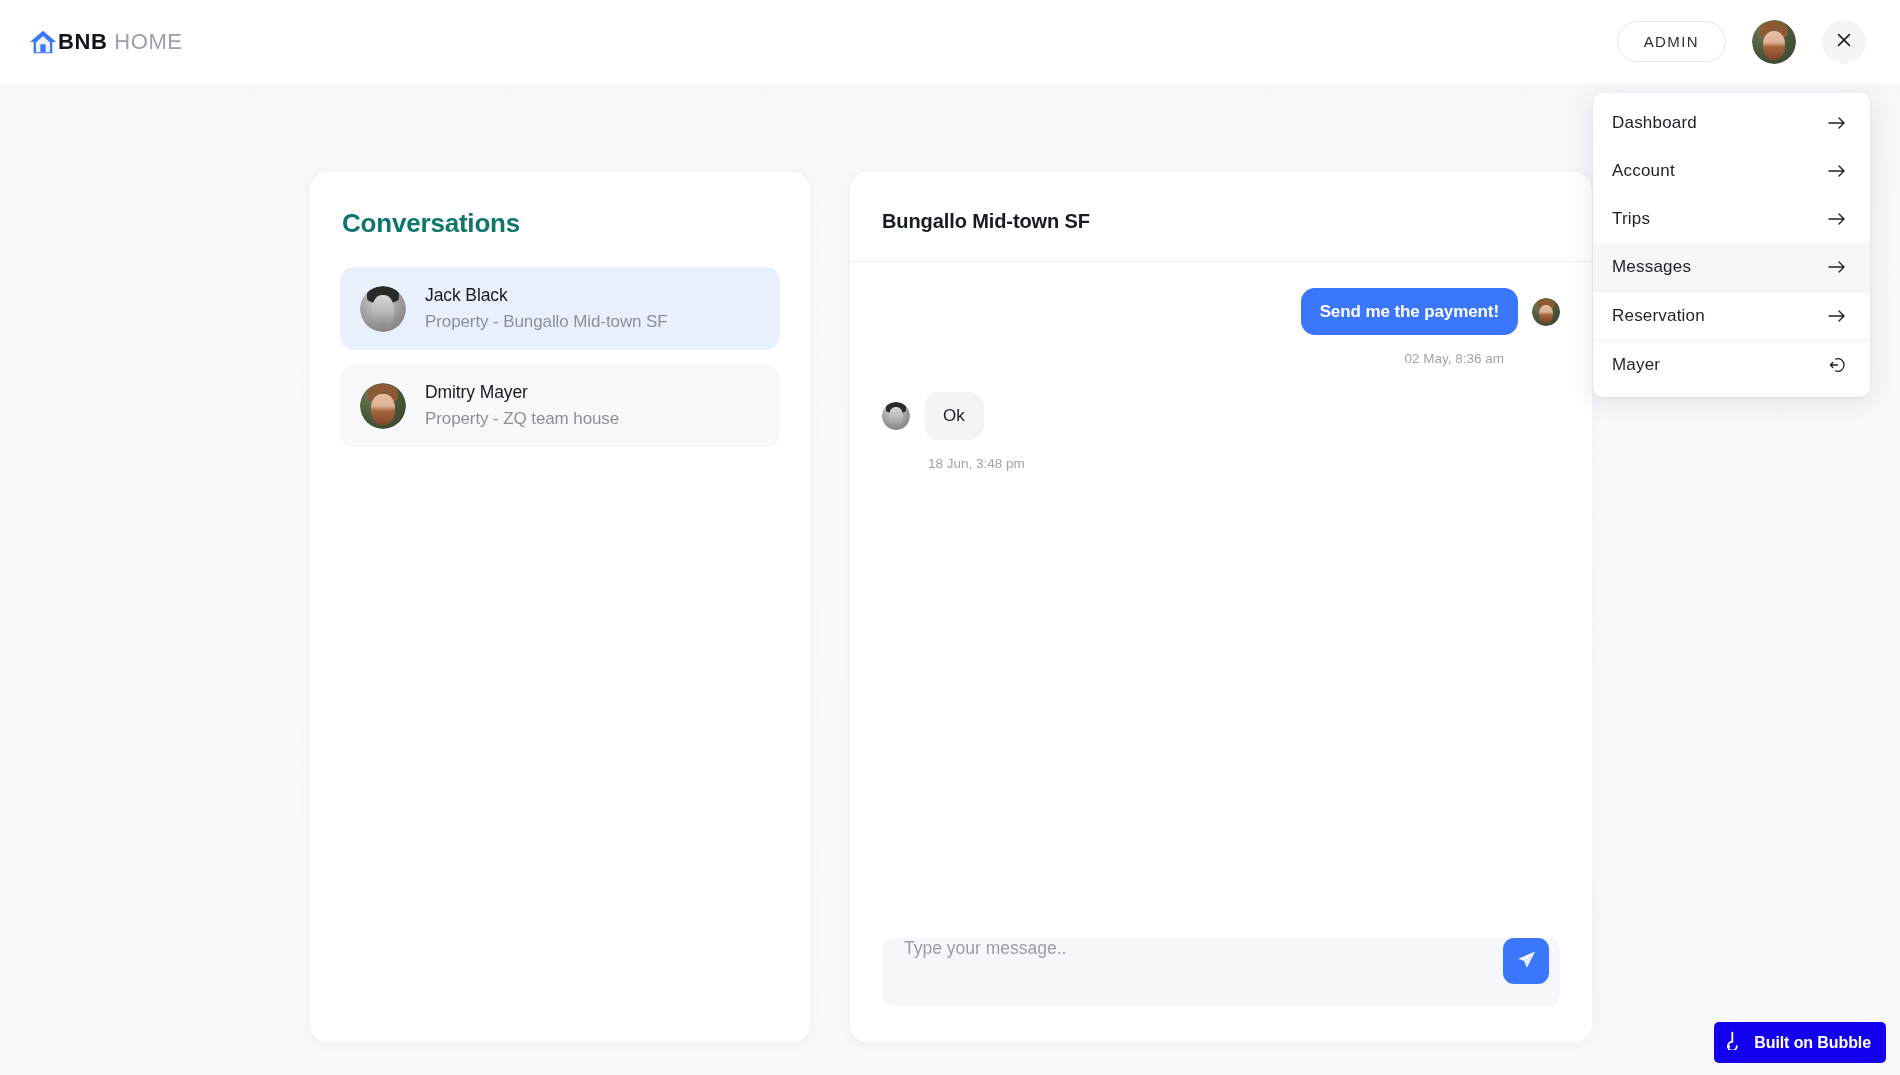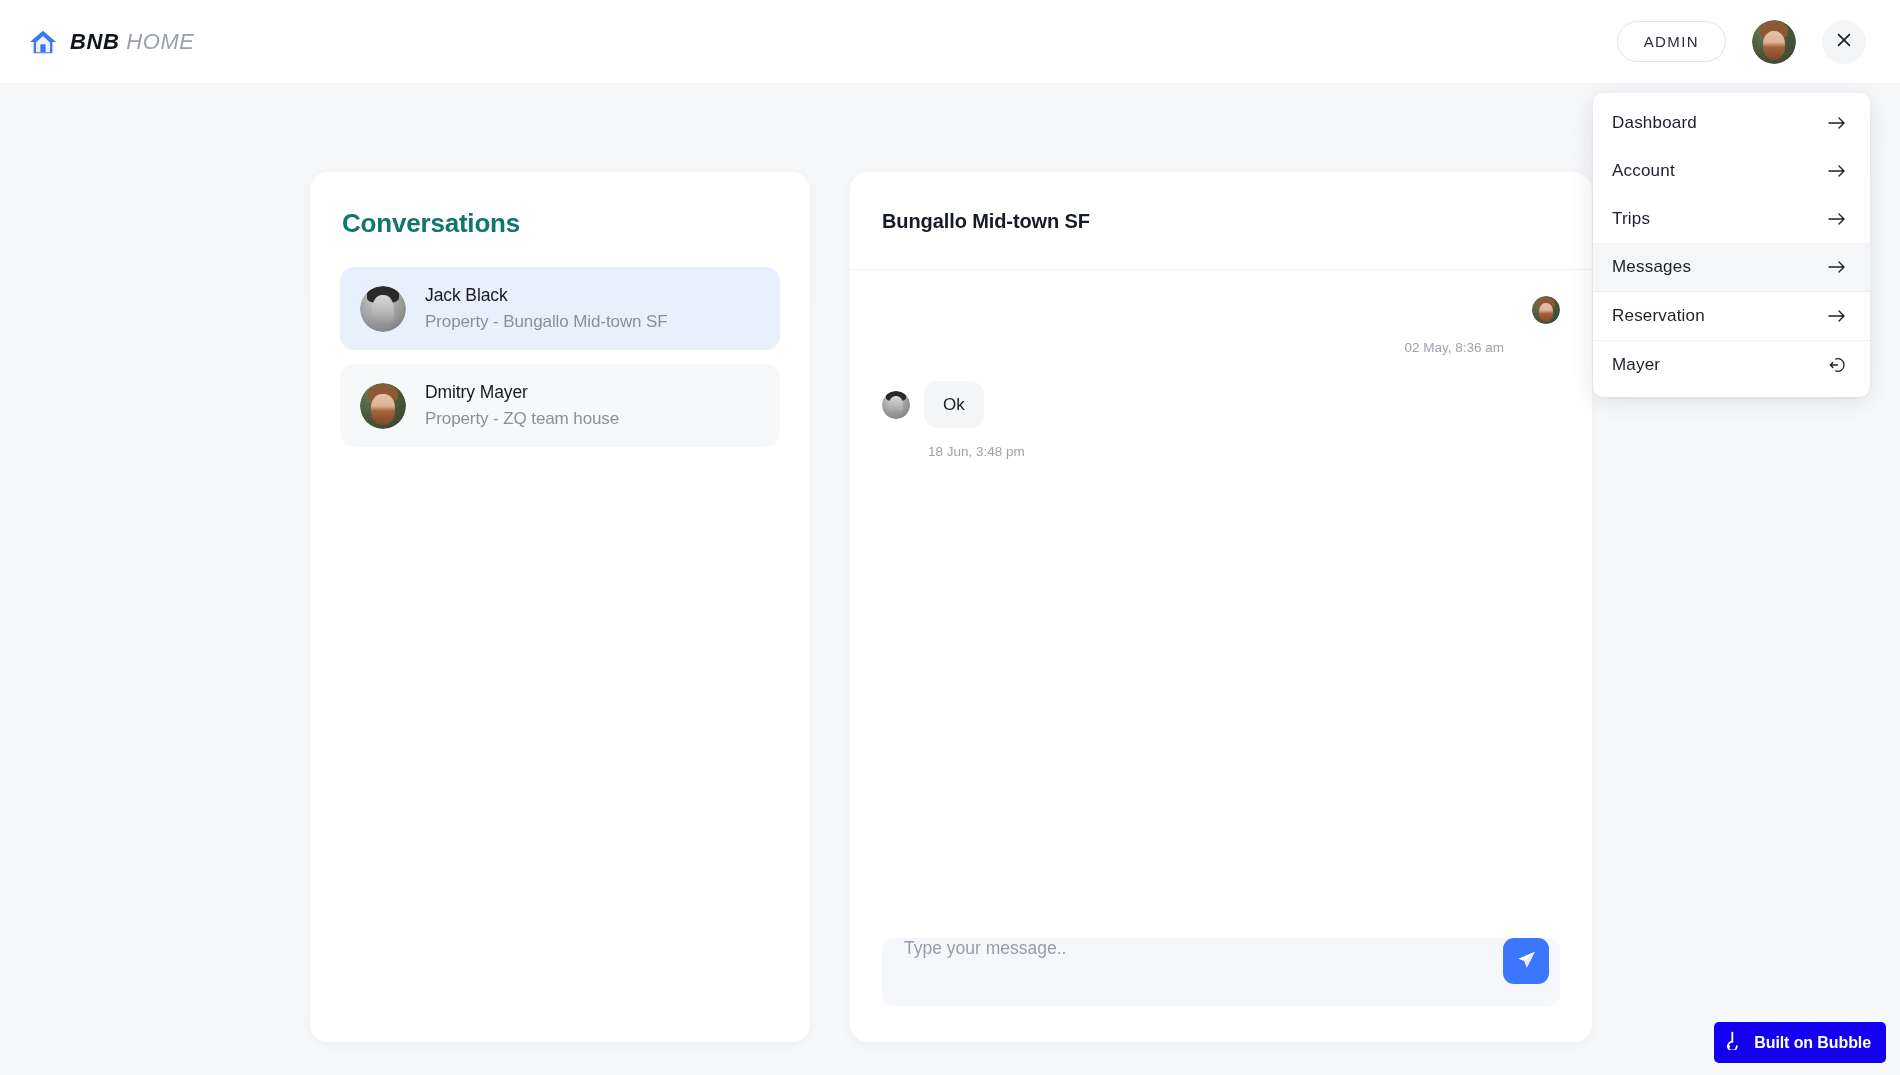--- a/index.html
+++ b/index.html
@@ -27,22 +27,20 @@
     display: flex;
     align-items: center;
     justify-content: space-between;
     padding: 0 34px 0 28px;
     z-index: 30;
   }
 
   .brand {
     display: flex;
     align-items: center;
-    gap: 12px;
-    font-style: italic;
   }
   .brand-logo {
     width: 30px; height: 30px;
     display: block;
   }
   .brand-text {
     font-size: 22px;
     font-weight: bold;
     letter-spacing: 0.6px;
     white-space: nowrap;
@@ -184,21 +182,21 @@
 
   
   .panel-chat {
     width: 742px;
     height: 870px;
     display: flex;
     flex-direction: column;
     position: relative;
   }
   .chat-header {
-    padding: 38px 32px 36px 32px;
+    padding: 38px 32px 28px 32px;
     border-bottom: 1px solid #f0f1f4;
   }
   .chat-title {
     font-size: 20px;
     font-weight: bold;
     color: #171b23;
     letter-spacing: -0.1px;
   }
   .chat-body {
     flex: 1;
@@ -404,20 +402,21 @@
     <div class="card panel-chat">
 
       <div class="chat-header">
         <div class="chat-title">Bungallo Mid-town SF</div>
       </div>
 
       <div class="chat-body">
 
         <div class="msg-row out">
           <div class="msg-line">
+            <div class="bubble out">Send me the payment!</div>
             <div class="avatar msg-avatar">
               <div class="face bearded"></div>
             </div>
           </div>
           <div class="msg-time">02 May, 8:36 am</div>
         </div>
 
         <div class="msg-row in">
           <div class="msg-line">
             <div class="avatar msg-avatar">

